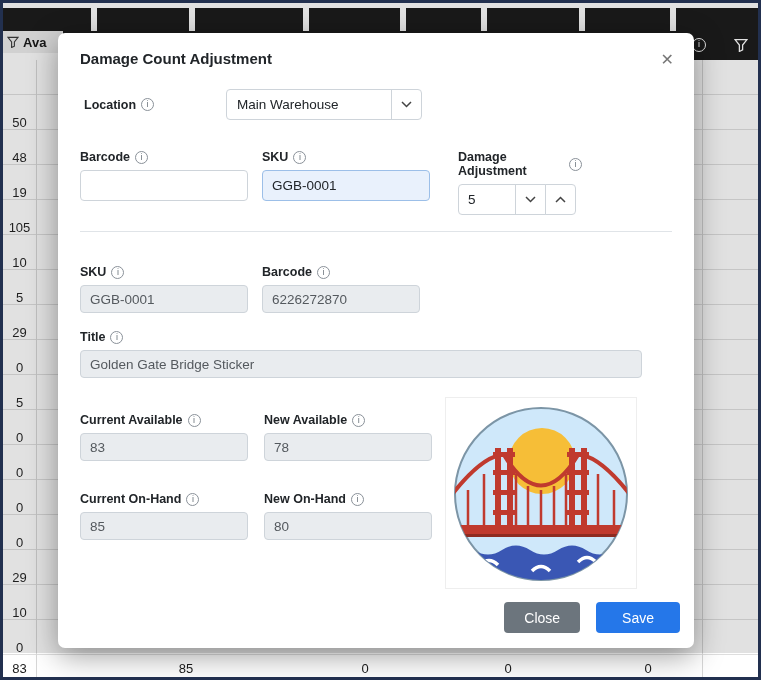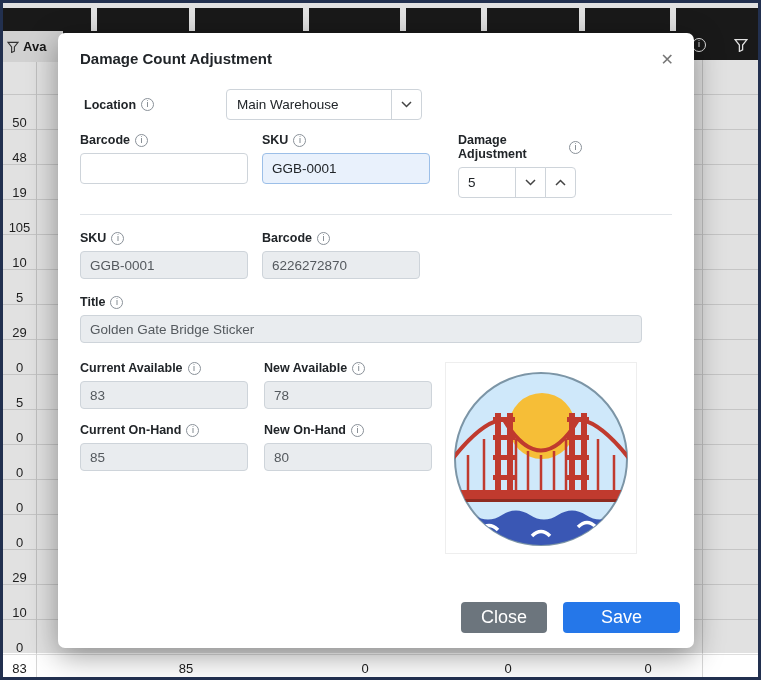--- a/index.html
+++ b/index.html
@@ -4,21 +4,21 @@
 <style>
   * { margin:0; padding:0; box-sizing:border-box; }
   body { background:#888; font-family:"Liberation Sans","DejaVu Sans",sans-serif; }
   .screen{
     position:relative; width:761px; height:680px; overflow:hidden;
     background:#fff; border:3px solid #22304f;
   }
   
   .band1{position:absolute; left:0; top:5px; height:23px; width:100%; background:#151515;}
   .b1gap{position:absolute; top:5px; height:23px; width:6px; background:#fff;}
-  .band2-left{position:absolute; left:0; top:28px; width:60px; height:31px; background:#ededed;
+  .band2-left{position:absolute; left:0; top:28px; width:60px; height:22px; background:#ededed;
     display:flex; align-items:center; gap:4px; padding-left:4px;}
   .band2-left .hdr-label{font-size:13px; font-weight:700; color:#111; white-space:nowrap;}
   .band2-right{position:absolute; left:60px; right:0; top:28px; height:29px; background:#151515;}
   .hdr-info{position:absolute; right:52px; top:7px; width:14px; height:14px; border:1.4px solid #fff;
     border-radius:50%; color:#fff; font-size:9px; line-height:11px; text-align:center;}
   .hdr-funnel{position:absolute; right:10px; top:7px;}
   .rows-bg{position:absolute; left:0; top:57px; width:100%; height:623px;
     background:repeating-linear-gradient(to bottom, #ffffff 0 34px, #dedede 34px 35px);}
   .vline{position:absolute; top:57px; bottom:0; width:1px; background:#d7d7d7;}
   .numcol{position:absolute; left:0; top:57px; width:33px; display:flex; flex-direction:column;margin-top:45px;}
@@ -37,40 +37,40 @@
   .flabel{display:flex; align-items:center; gap:5px; font-size:12.5px; font-weight:700; color:#212529; margin-bottom:6px;}
   .info{display:inline-block; width:13px; height:13px; border:1px solid #8a9199; border-radius:50%;
     font-size:9px; line-height:11px; text-align:center; color:#6c757d; font-weight:400; flex:none;}
   .row-location{display:flex; align-items:center; margin:10px 4px 13px;}
   .row-location .flabel{width:142px; margin-bottom:0;}
   .select{width:196px; height:31px; border:1px solid #ced4da; border-radius:4px; display:flex;
     align-items:stretch; font-size:13.5px; color:#212529; background:#fff; cursor:pointer;}
   .select-text{flex:1; display:flex; align-items:center; padding:0 10px;}
   .select-caret{width:30px; border-left:1px solid #ced4da; display:flex; align-items:center; justify-content:center;}
   .row-fields{display:flex; margin-bottom:16px;}
-  .fg{display:flex; flex-direction:column;}
+  .fg{display:flex; flex-direction:column;margin-top:17px;}
   .input{height:31px; border:1px solid #ced4da; border-radius:4px; padding:0 9px; font-size:13.5px;
     color:#212529; background:#fff; width:100%;}
   .input.sku-edit{background:#e9f1fc; border-color:#9cbfe8;}
   .input.readonly{background:#e9ecef; color:#54595e; height:28px;}
   .spin-group{display:flex;}
   .spin-group .input{width:58px; border-top-right-radius:0; border-bottom-right-radius:0;}
   .spin-btn{width:31px; height:31px; background:#fff; border:1px solid #ced4da; margin-left:-1px;
     display:flex; align-items:center; justify-content:center; cursor:pointer;}
   .spin-btn.last{border-top-right-radius:4px; border-bottom-right-radius:4px;}
   .divider{border-top:1px solid #e0e4e8; margin:2px 0 16px;}
   .row-pair{display:flex; margin-bottom:16px;}
   .row-title{margin-bottom:18px;}
   .row-bottom{display:flex; align-items:flex-start;}
   .grid2{display:grid; grid-template-columns:168px 168px; column-gap:16px; row-gap:14px; width:356px;}
   .product-img{margin-left:10px; margin-top:2px; box-shadow:0 0 0 1px #eee;}
   .modal-footer{position:absolute; right:14px; bottom:15px; display:flex; gap:16px;}
-  .btn{height:31px; border:none; border-radius:4px; font-size:18px; color:#fff; cursor:pointer; padding:0 20px;}
+  .btn{height:31px; border:none; border-radius:4px; font-size:14px; color:#fff; cursor:pointer; padding:0 20px;}
   .btn-closegray{background:#6c757d;}
-  .btn-save{background:#2577e9; padding:0 38px;}
+  .btn-save{background:#2577e9; padding:0 26px;}
 </style>
 </head>
 <body>
 
 <div class="screen">
 
   <div class="rows-bg"></div>
   <div class="vline" style="left:33px"></div>
   <div class="vline" style="left:699px"></div>
   <div class="vline" style="left:755px"></div>

